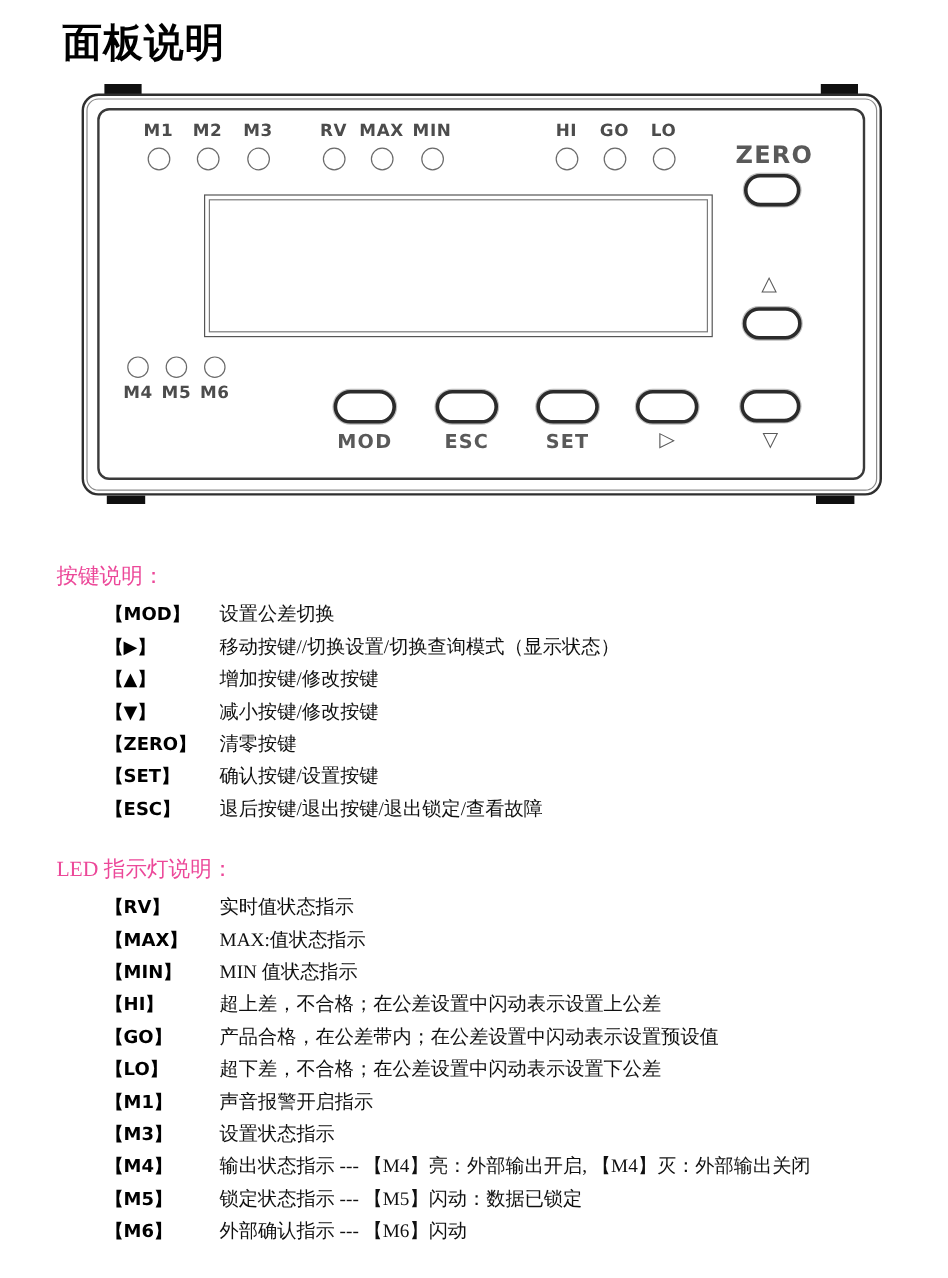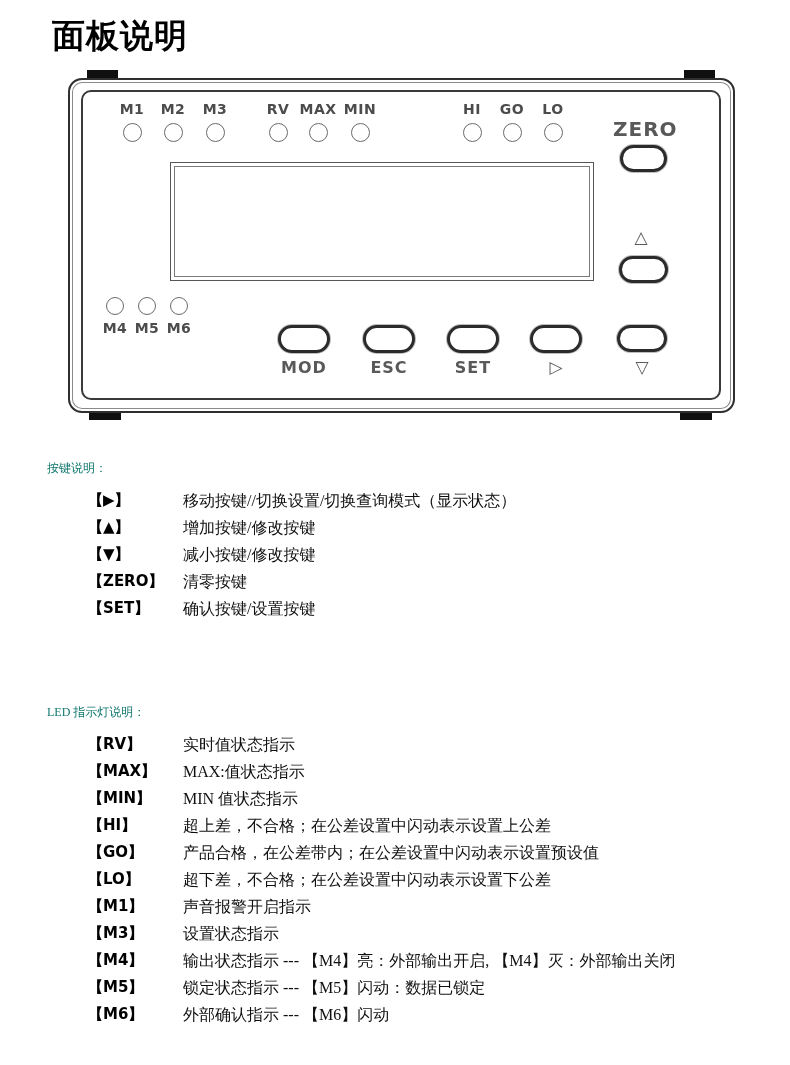--- a/index.html
+++ b/index.html
@@ -51,21 +51,21 @@
   .btn-label{
     position:absolute;text-align:center;color:#595959;font-weight:600;
     font-family:"DejaVu Sans","Liberation Sans",sans-serif;font-size:16px;letter-spacing:1px;
   }
   .tri{
     position:absolute;text-align:center;color:#5a5a5a;font-size:17px;
     font-family:"DejaVu Sans","Liberation Sans",sans-serif;
   }
   
   .text-block{position:absolute;left:47px;}
-  .sec-heading{font-size:12px;line-height:22px;margin-bottom:8px;color:#0f766e;}
+  .sec-heading{font-size:18px;line-height:22px;margin-bottom:8px;color:#ec4899;margin-top:12px;}
   .row{display:flex;line-height:27px;font-size:16px;}
   .term{
     width:95px;margin-left:41px;flex:0 0 auto;font-weight:600;font-size:15px;color:#000;
     font-family:"DejaVu Sans","Liberation Sans",sans-serif;white-space:nowrap;
   }
   .desc{color:#101010;white-space:nowrap;}
 </style>
 </head>
 <body>
 
@@ -148,39 +148,47 @@
   <div class="btn-label" style="left:206px;top:288px;width:60px;">MOD</div>
   <div class="btn-label" style="left:291px;top:288px;width:60px;">ESC</div>
   <div class="btn-label" style="left:375px;top:288px;width:60px;">SET</div>
   <div class="tri" style="left:468px;top:287px;width:40px;">▷</div>
   <div class="tri" style="left:554px;top:287px;width:40px;">▽</div>
 </div>
 
 <div class="text-block" style="top:457px;">
   <div class="sec-heading">按键说明：</div>
   <div class="row">
+      <span class="term">【MOD】</span>
+      <span class="desc">设置公差切换</span>
+    </div>
+  <div class="row">
       <span class="term">【▶】</span>
       <span class="desc">移动按键//切换设置/切换查询模式（显示状态）</span>
     </div>
   <div class="row">
       <span class="term">【▲】</span>
       <span class="desc">增加按键/修改按键</span>
     </div>
   <div class="row">
       <span class="term">【▼】</span>
       <span class="desc">减小按键/修改按键</span>
     </div>
   <div class="row">
       <span class="term">【ZERO】</span>
       <span class="desc">清零按键</span>
     </div>
   <div class="row">
       <span class="term">【SET】</span>
       <span class="desc">确认按键/设置按键</span>
     </div>
+  <div class="row">
+      <span class="term">【ESC】</span>
+      <span class="desc">退后按键/退出按键/退出锁定/查看故障</span>
+    </div>
 </div>
 
 <div class="text-block" style="top:701px;">
   <div class="sec-heading">LED 指示灯说明：</div>
   <div class="row">
       <span class="term">【RV】</span>
       <span class="desc">实时值状态指示</span>
     </div>
   <div class="row">
       <span class="term">【MAX】</span>

